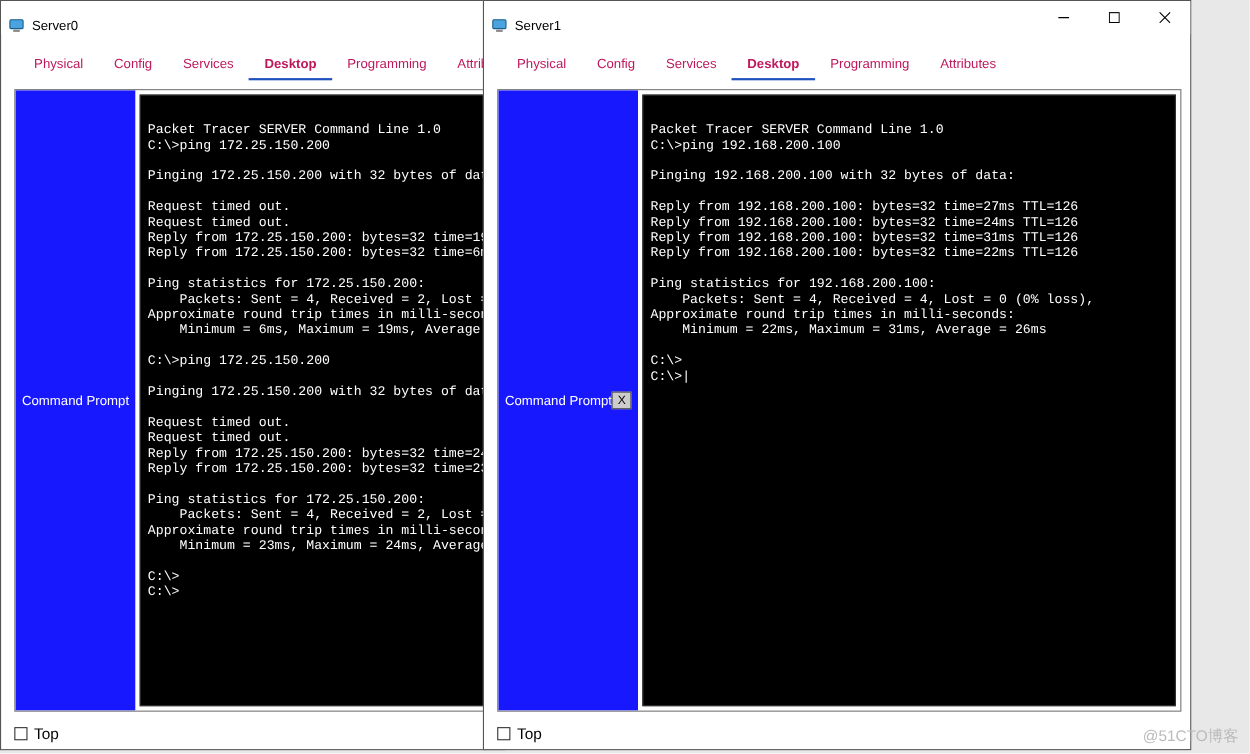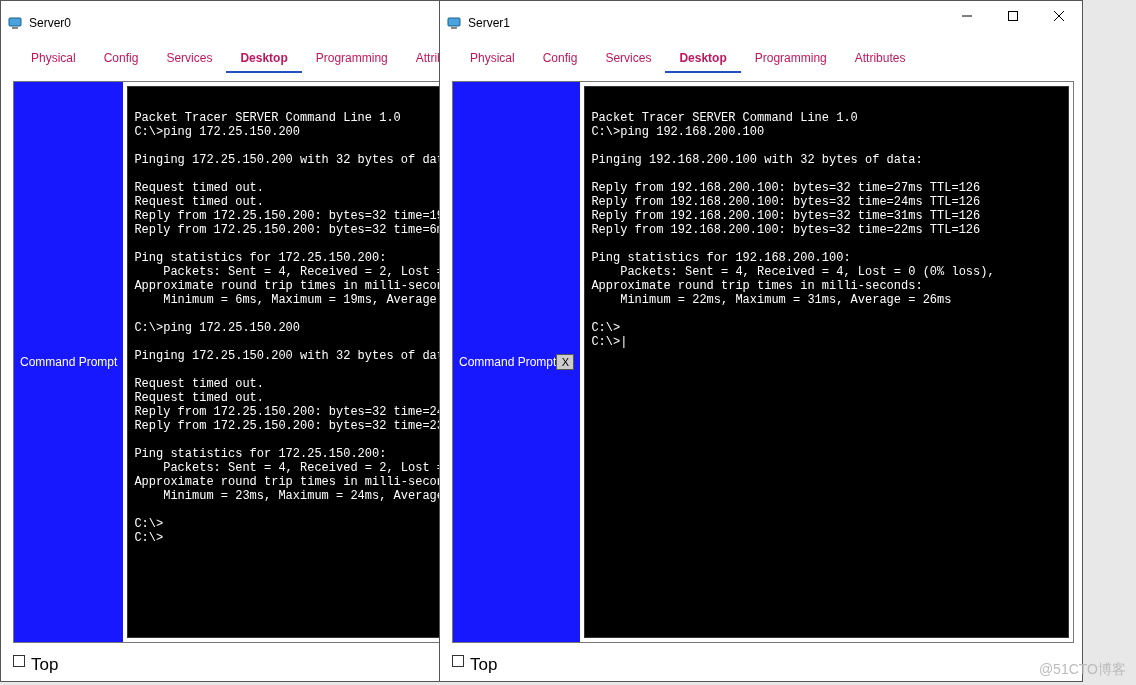--- a/index.html
+++ b/index.html
@@ -12,21 +12,21 @@
   .winbtns{display:flex}
   .winbtn{width:46px;height:30px;display:flex;align-items:center;justify-content:center;font-size:12px;color:#000}
   .winbtn svg{stroke:#000;stroke-width:1}
   .tabs{display:flex;gap:0;padding:16px 16px 0 16px;border-bottom:none;font-size:12px}
   .tab{padding:4px 14px 6px;color:#be185d;cursor:pointer}
   .tab.active{border-bottom:2px solid #2050c0;font-weight:700}
   .content-frame{margin:8px 8px 8px 12px;border:1px solid #777;flex:1;display:flex;flex-direction:row;overflow:hidden}
   .cmd-header{background:#1818ff;color:#fff;font-size:12px;padding:3px 6px;display:flex;justify-content:space-between;align-items:center}
   .cmd-close{background:#ccc;color:#000;border:1px solid #555;width:18px;height:16px;display:flex;align-items:center;justify-content:center;font-size:11px;font-family:sans-serif;cursor:pointer}
   .terminal{flex:1;background:#000;color:#fff;font-family:Liberation Mono, monospace;font-size:12px;line-height:14px;padding:10px 6px 6px 6px;white-space:pre;overflow:hidden;border:1px solid #333;margin:4px}
-  .bottombar{display:flex;gap:6px;padding:4px 12px 6px;font-size:17px}
+  .bottombar{display:flex;align-items:center;gap:6px;padding:4px 12px 6px;font-size:14px}
   .chk{width:12px;height:12px;border:1px solid #333;background:#fff}
   .watermark{position:absolute;right:10px;bottom:6px;color:#bbb;font-size:14px;pointer-events:none}
 </style>
 </head>
 <body>
 
 <div class="window" style="left:0;top:0;width:459px;height:682px">
   <div class="titlebar">
     <div class="titleleft">
       <span class="appicon">

